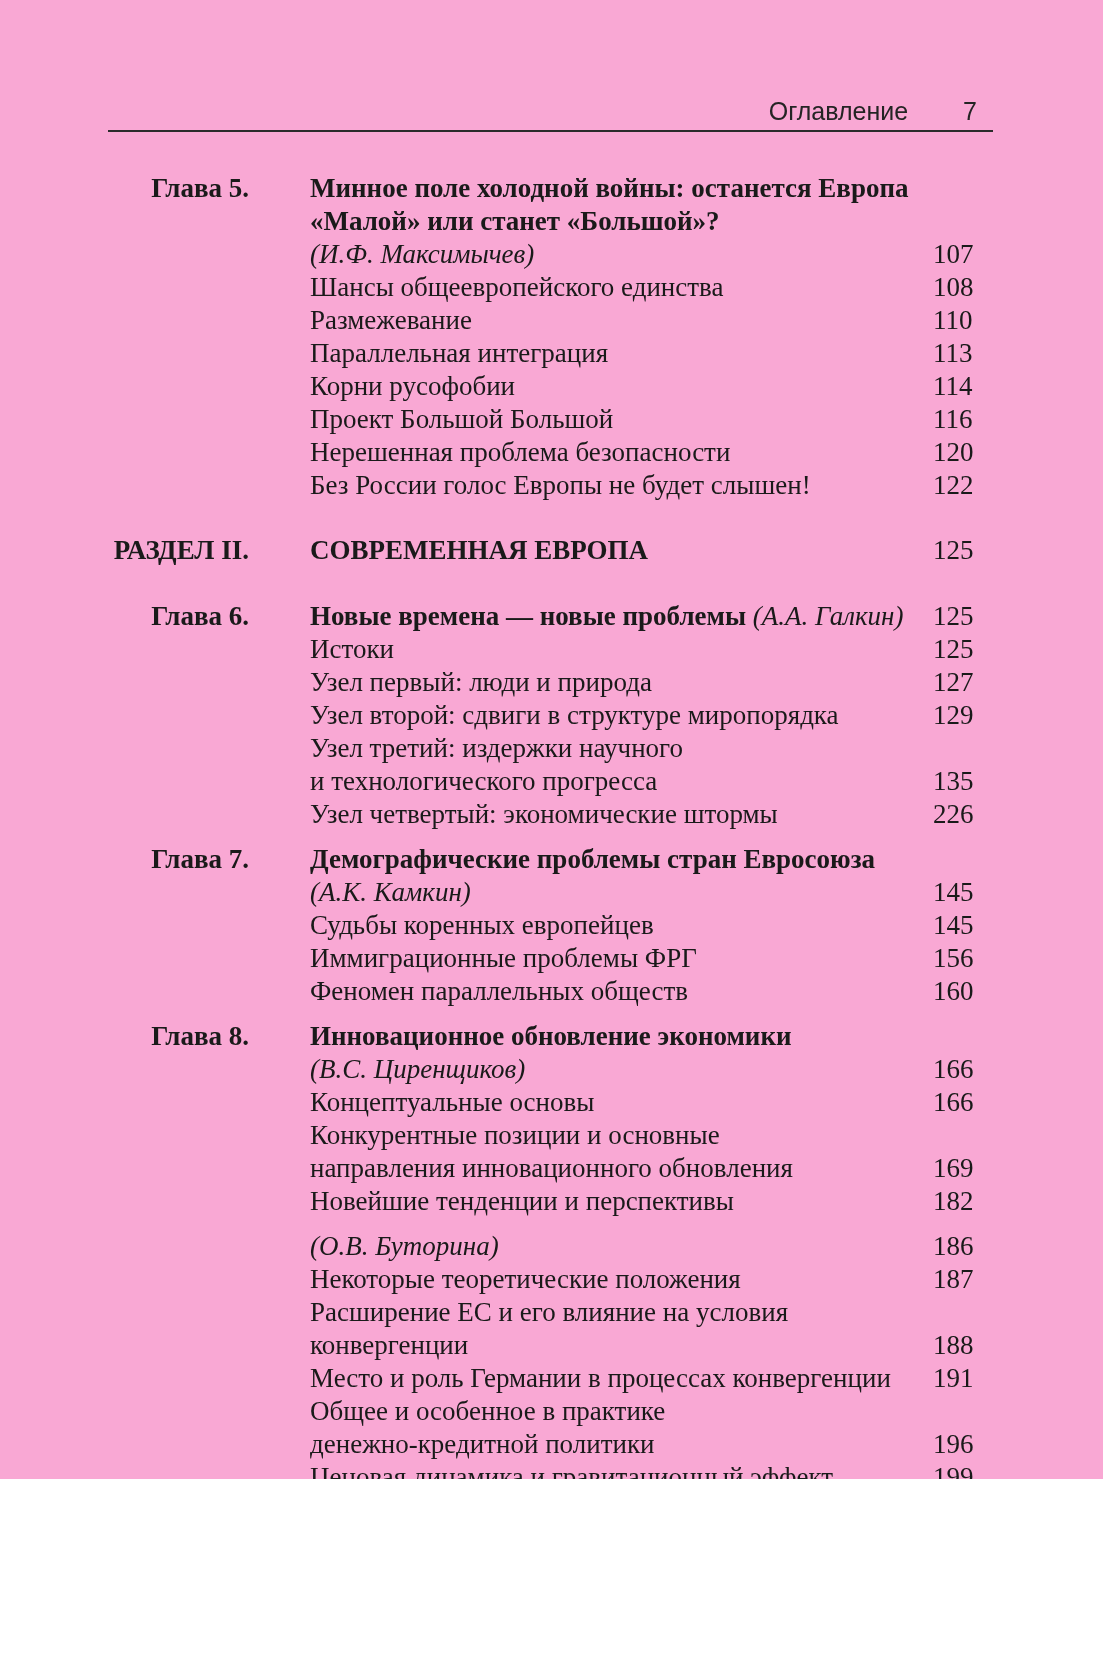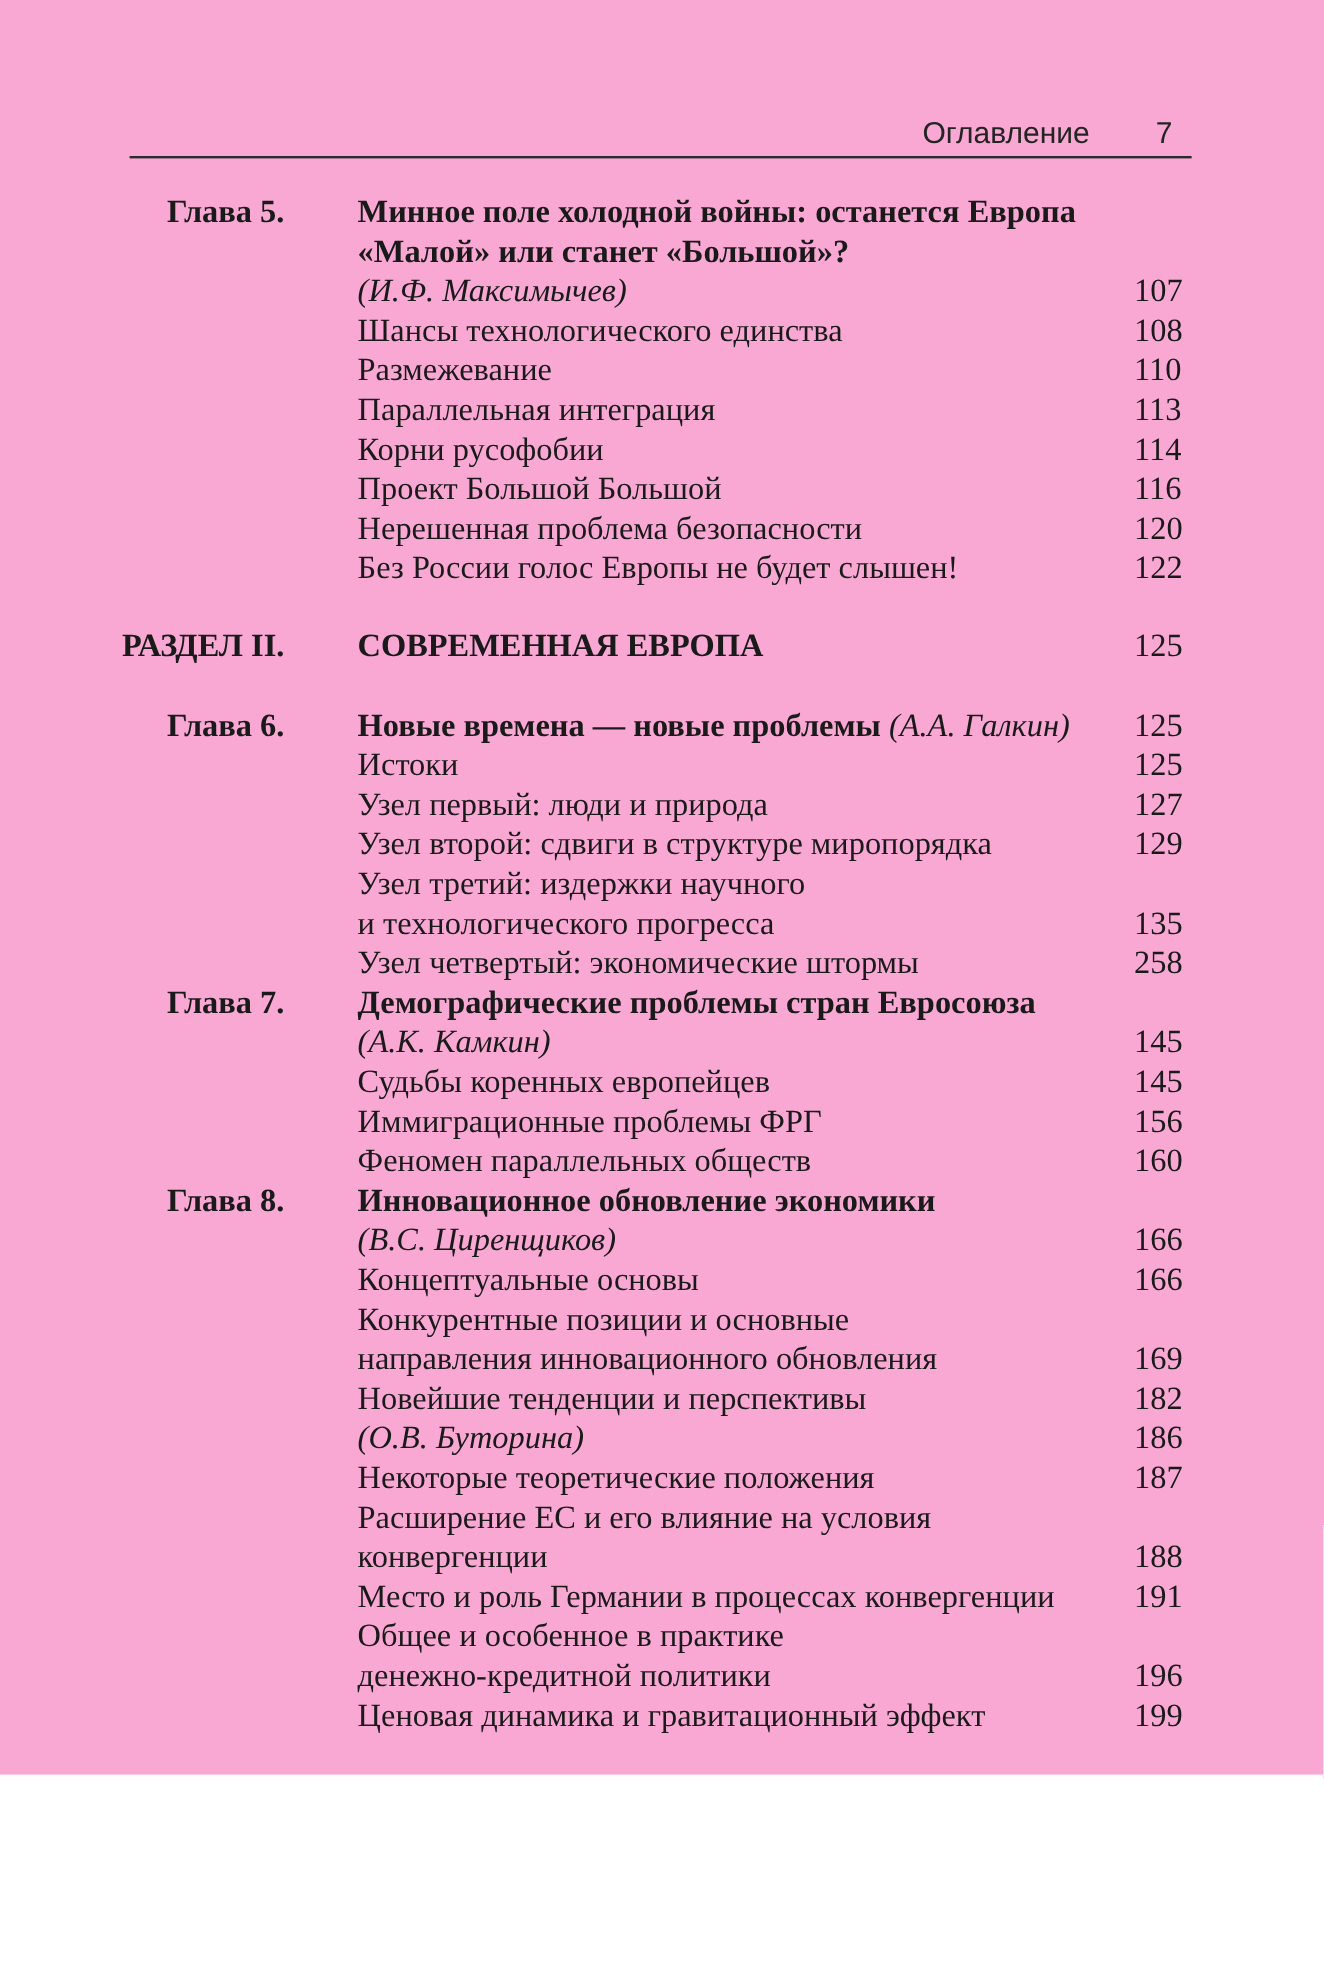--- a/index.html
+++ b/index.html
@@ -39,21 +39,21 @@
     background: #2b2b2b;
   }
   .toc {
     position: absolute;
     top: 160px;
     left: 95px;
     width: 900px;
     font-size: 27px;
     line-height: 33px;
   }
-  .entry { margin: 0; }
+  .entry { margin: 12px; }
   .entry.section { margin-top: 32px; }
   .entry.after-section { margin-top: 33px; }
   .row { display: flex; align-items: baseline; }
   .lbl {
     flex: none;
     width: 142px;
     text-align: right;
     font-weight: bold;
     white-space: nowrap;
   }
@@ -94,21 +94,21 @@
         </div>
         <div class="row">
           <div class="lbl"></div>
           <div class="gap"></div>
           <div class="ttl"><span class="seg-italic">(И.Ф. Максимычев)</span></div>
           <div class="pg">107</div>
         </div>
         <div class="row">
           <div class="lbl"></div>
           <div class="gap"></div>
-          <div class="ttl"><span class="seg-normal">Шансы технологического единства</span></div>
+          <div class="ttl"><span class="seg-normal">Шансы общеевропейского единства</span></div>
           <div class="pg">108</div>
         </div>
         <div class="row">
           <div class="lbl"></div>
           <div class="gap"></div>
           <div class="ttl"><span class="seg-normal">Размежевание</span></div>
           <div class="pg">110</div>
         </div>
         <div class="row">
           <div class="lbl"></div>
@@ -183,21 +183,21 @@
         <div class="row">
           <div class="lbl"></div>
           <div class="gap"></div>
           <div class="ttl"><span class="seg-normal">и технологического прогресса</span></div>
           <div class="pg">135</div>
         </div>
         <div class="row">
           <div class="lbl"></div>
           <div class="gap"></div>
           <div class="ttl"><span class="seg-normal">Узел четвертый: экономические штормы</span></div>
-          <div class="pg">258</div>
+          <div class="pg">226</div>
         </div>
       </div>
       <div class="entry">
         <div class="row">
           <div class="lbl">Глава 7.</div>
           <div class="gap"></div>
           <div class="ttl"><span class="seg-bold">Демографические проблемы стран Евросоюза</span></div>
           <div class="pg"></div>
         </div>
         <div class="row">

